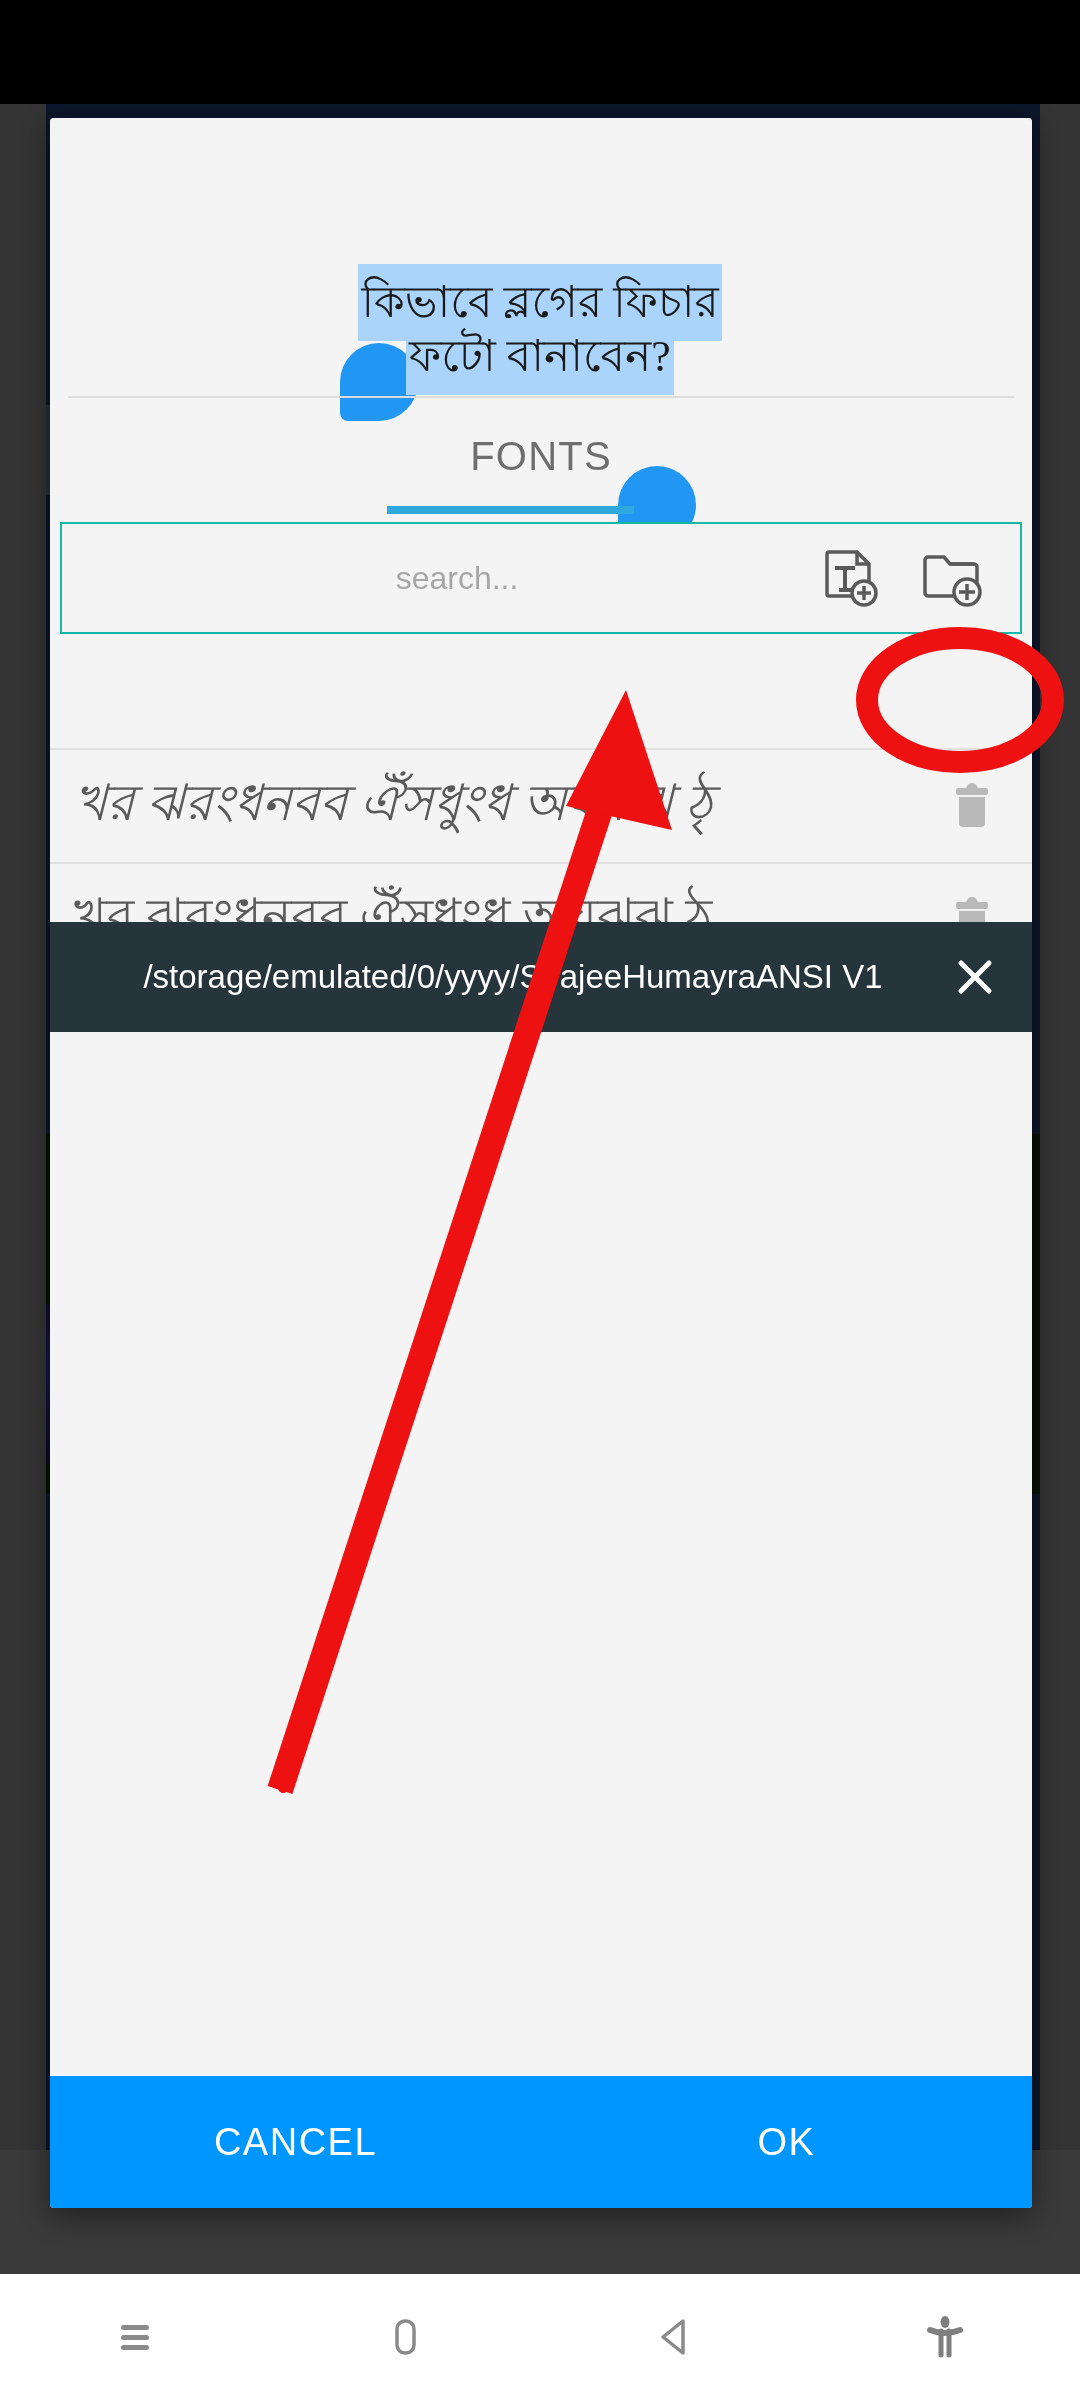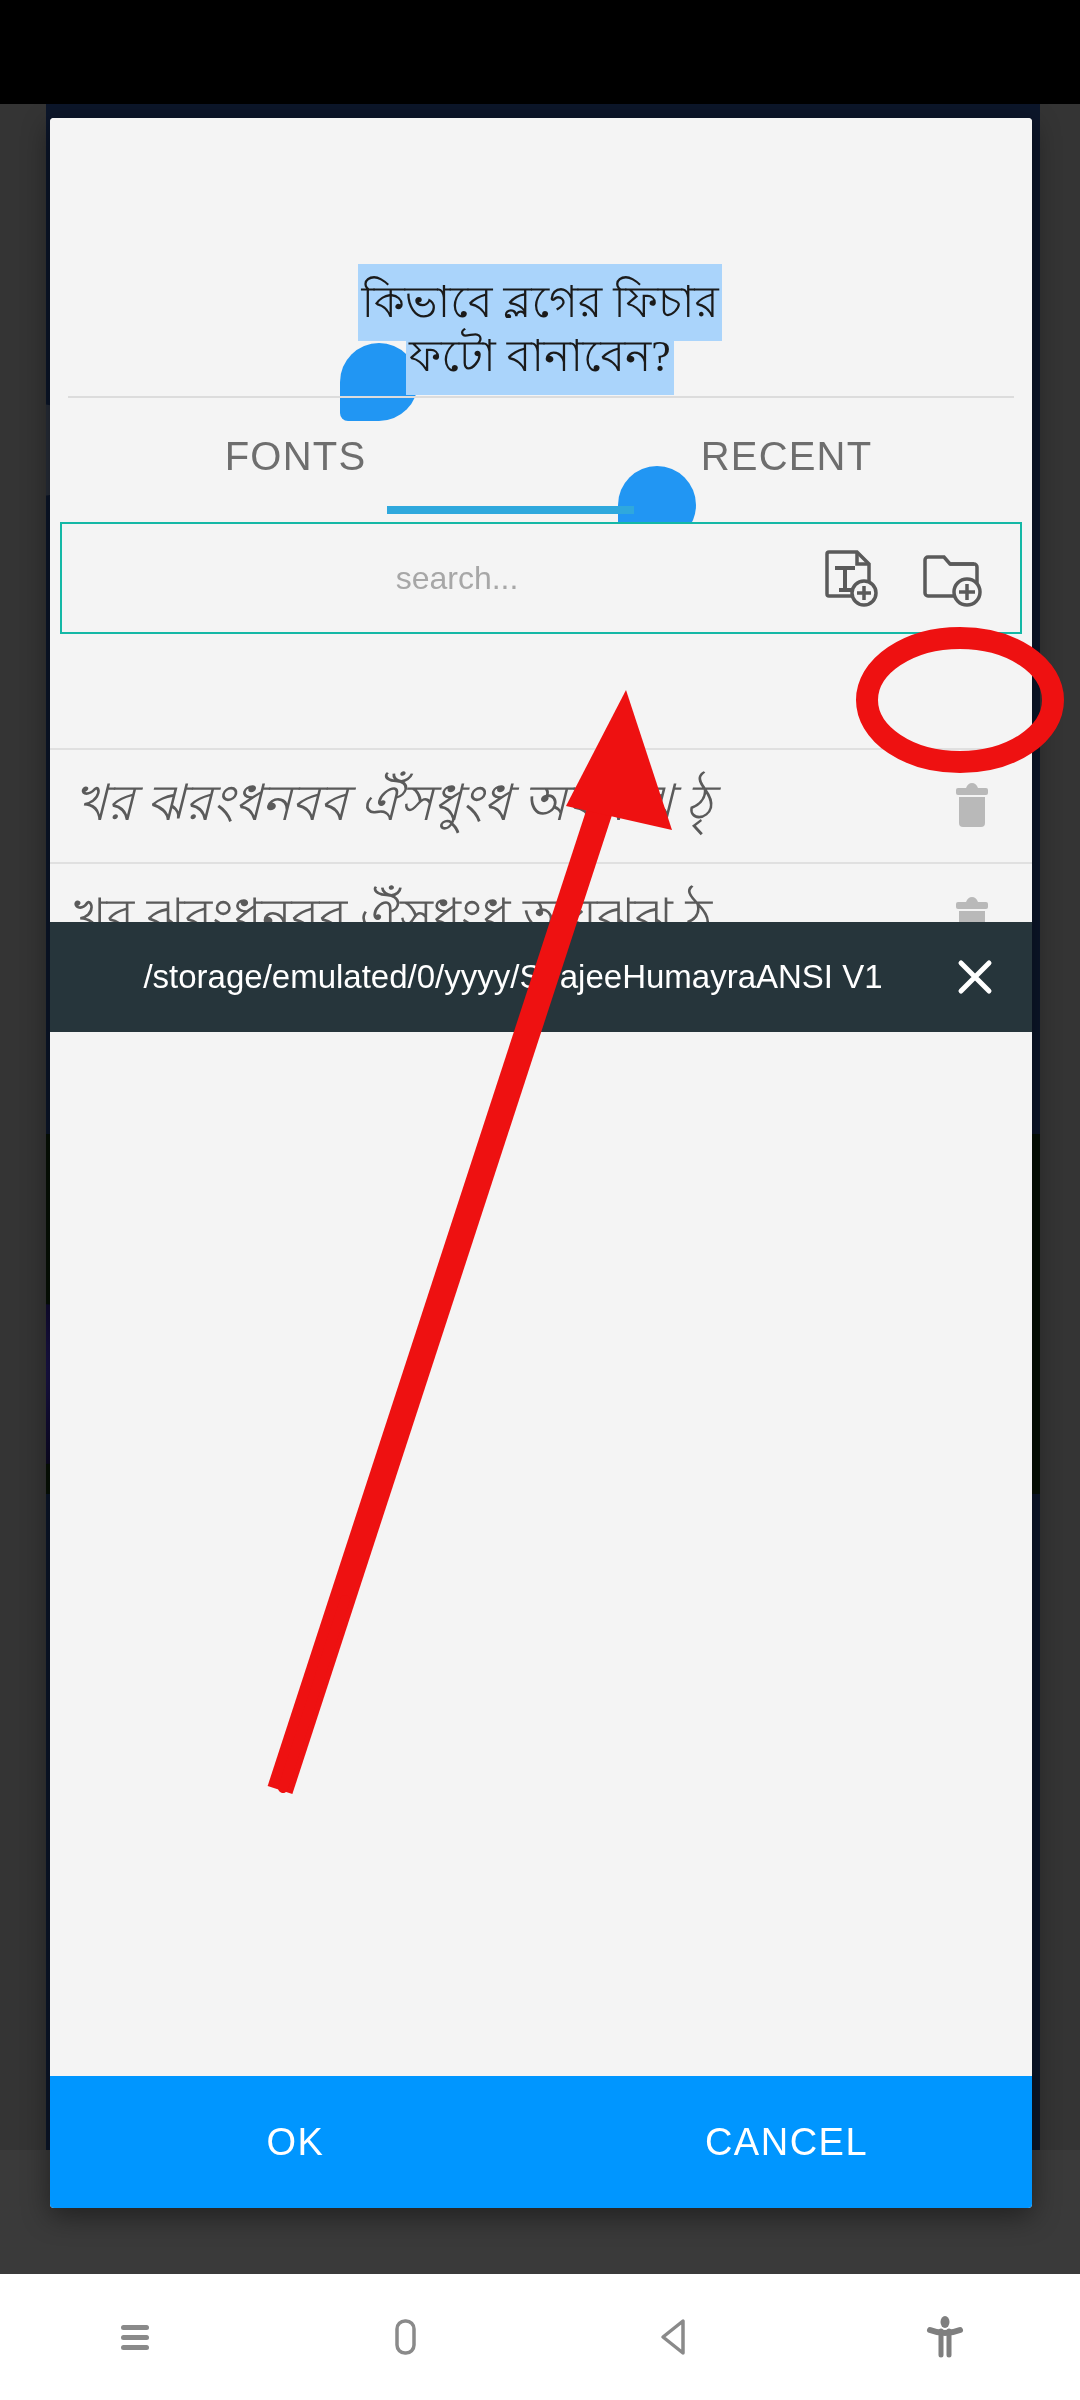--- a/index.html
+++ b/index.html
@@ -275,21 +275,20 @@
 
     <div class="preview">
       <div class="blob blob1"></div>
       <div class="blob blob2"></div>
       <div class="preview-text"><span>কিভাবে ব্লগের ফিচার ফটো বানাবেন?</span></div>
       <div class="preview-divider"></div>
     </div>
 
     <div class="tabs">
       <div class="tab">FONTS</div>
-      <div class="tab">RECENT</div>
       <div class="tab-indicator"></div>
     </div>
 
     <div class="search-row">
       <input class="search-input" type="text" placeholder="search..." style="">
       <div class="icon-btn icon-add-font">
         <svg width="64" height="64" viewBox="0 0 64 64" fill="none">
           <path d="M12 6 h28 l12 12 v30 a2 2 0 0 1 -2 2 H12 a2 2 0 0 1 -2 -2 V8 a2 2 0 0 1 2 -2z" stroke="#5a5a5a" stroke-width="3.5" fill="none"></path>
           <path d="M40 6 v12 h12" stroke="#5a5a5a" stroke-width="3.5" fill="none"></path>
           <path d="M18 22 h20 M28 22 v22" stroke="#5a5a5a" stroke-width="4"></path>
@@ -334,22 +333,22 @@
           <svg width="56" height="56" viewBox="0 0 56 56">
             <rect x="12" y="10" width="32" height="7" rx="2" fill="#b9b9b9"></rect>
             <path d="M22 10 q2 -5 6 -5 q4 0 6 5" fill="#b9b9b9"></path>
             <path d="M15 19 h26 v26 a4 4 0 0 1 -4 4 H19 a4 4 0 0 1 -4 -4z" fill="#b9b9b9"></path>
           </svg>
         </div>
       </div>
     </div>
 
     <div class="action-bar">
+      <div class="action-btn">CANCEL</div>
       <div class="action-btn">OK</div>
-      <div class="action-btn">CANCEL</div>
     </div>
 
   </div>
 
   <svg class="annot-svg" viewBox="0 0 1080 2400">
 
     <path d="M280 1790 L600 810" stroke="#ee1111" stroke-width="26" stroke-linecap="butt"></path>
     <path d="M283 1788 L345 1600" stroke="#ee1111" stroke-width="10" stroke-linecap="round"></path>
     <polygon points="626,690 672,830 566,806" fill="#ee1111"></polygon>
 

